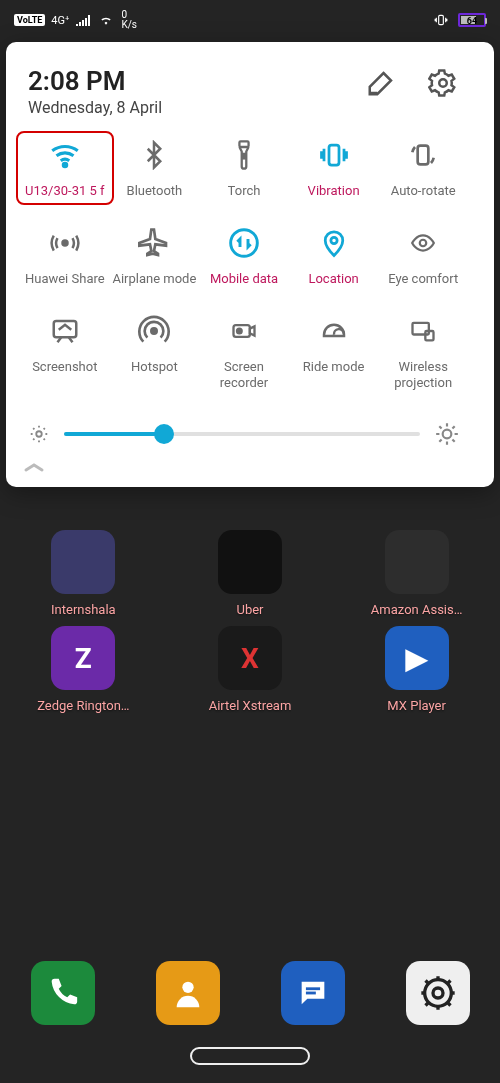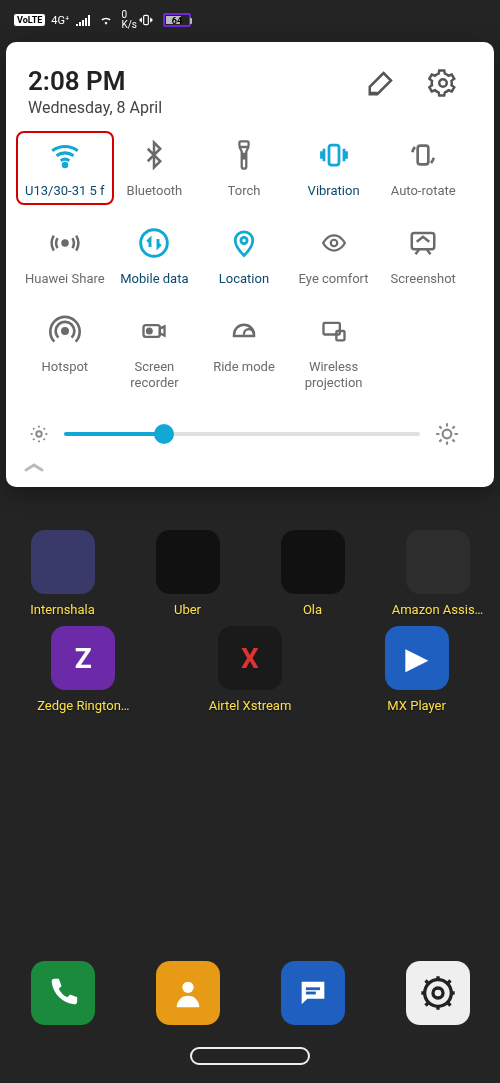--- a/index.html
+++ b/index.html
@@ -1,20 +1,20 @@
 <!DOCTYPE html>
 <html><head>
 <meta charset="utf-8">
 <style>
   * { box-sizing: border-box; margin: 0; padding: 0; }
   html, body { width: 500px; height: 1083px; font-family: -apple-system, Roboto, "Helvetica Neue", sans-serif; }
   body { background: #000; position: relative; overflow: hidden; }
 
   
-  .status-bar { height: 40px; display: flex; align-items: center; justify-content: flex-start; padding: 12px 14px; color: #fff; font-size: 12px; }
+  .status-bar { height: 40px; display: flex; align-items: center; justify-content: space-between; padding: 12px 14px; color: #fff; font-size: 12px; }
   .status-left { display: flex; align-items: center; gap: 6px; }
   .status-right { display: flex; align-items: center; gap: 8px; }
   .volte-badge { background: #fff; color: #000; font-size: 9px; font-weight: bold; padding: 1px 3px; border-radius: 2px; }
   .speed { font-size: 10px; line-height: 10px; text-align: left; }
   .speed .num { display:block; }
   .speed .unit { display:block; }
   .battery-box { display: inline-flex; align-items: center; gap: 2px; }
   .battery { width: 28px; height: 14px; border: 2px solid #6d28d9; border-radius: 2px; position: relative; }
   .battery::after { content:""; position:absolute; right:-3px; top:3px; width:2px; height:6px; background:#bbb; border-radius:0 1px 1px 0;}
   .battery .lvl { position:absolute; left:1px; top:1px; bottom:1px; width:62%; background:#bbb; }
@@ -26,65 +26,61 @@
   .clock .time { font-size: 26px; font-weight: 600; color:#222; }
   .clock .date { font-size: 16px; color:#444; margin-top:2px; }
   .panel-actions { display:flex; gap:28px; align-items:center; }
   .icon-btn { width:34px; height:34px; display:flex; align-items:center; justify-content:center; color:#555; }
 
   .tiles { display:grid; grid-template-columns: repeat(5, 1fr); row-gap: 26px; column-gap: 4px; padding: 4px 0 8px 0; }
   .tile { display:flex; flex-direction:column; align-items:center; justify-content:flex-start; gap:10px; }
   .tile .glyph { width:36px; height:36px; display:flex; align-items:center; justify-content:center; color:#6b6b6b; }
   .tile.active .glyph { color:#11a8d6; }
   .tile .label { font-size:13px; color:#6b6b6b; text-align:center; line-height:16px; max-width: 90px; overflow:hidden; }
-  .tile.active .label { color:#0c4a6e; }
+  .tile.active .label { color:#be185d; }
   .tile.highlight { outline: 2px solid #d40000; outline-offset: 4px; border-radius:2px; }
 
   .brightness { display:flex; align-items:center; gap:14px; padding: 22px 6px 6px 6px; }
   .sun { color:#888; }
   .slider { flex:1; position:relative; height:20px; }
   .track { position:absolute; left:0; right:0; top:50%; height:4px; margin-top:-2px; background:#e0e0e0; border-radius:2px; }
   .fill { position:absolute; left:0; top:50%; height:4px; margin-top:-2px; background:#11a8d6; border-radius:2px; }
   .knob { position:absolute; top:50%; width:20px; height:20px; margin-top:-10px; margin-left:-10px; background:#11a8d6; border-radius:50%; }
 
   .handle { text-align:center; color:#aaa; padding-top: 8px; }
 
   
   .home { position:absolute; left:0; right:0; top:0; bottom:0; z-index:-1; background: #5a5a5a; }
   .dim { position:absolute; left:0; right:0; top:0; bottom:0; background: rgba(20,20,20,.78); }
   .app-row { position:absolute; left:0; right:0; display:flex; justify-content:space-around; }
   .app-row.a { top: 530px; }
   .app-row.b { top: 626px; }
   .dock { position:absolute; left:0; right:0; bottom:58px; display:flex; justify-content:space-around; }
   .app { width:72px; display:flex; flex-direction:column; align-items:center; gap:8px; }
   .app .icon { width:64px; height:64px; border-radius:14px; display:flex; align-items:center; justify-content:center; font-weight:bold; color:#fff; font-size:28px; }
-  .app .name { font-size:13px; color:#fde047; text-align:center; max-width:100px; white-space:nowrap; overflow:hidden; text-overflow:ellipsis; text-shadow: 0 1px 2px rgba(0,0,0,.6);}
+  .app .name { font-size:13px; color:#fca5a5; text-align:center; max-width:100px; white-space:nowrap; overflow:hidden; text-overflow:ellipsis; text-shadow: 0 1px 2px rgba(0,0,0,.6);}
   .navbar { position:absolute; left:0; right:0; bottom:12px; height:30px; display:flex; align-items:center; justify-content:center; }
   .pill { width:120px; height:18px; border:2px solid #eee; border-radius:10px; }
 
   svg { display:block; }
 </style>
 </head>
 <body>
 
 <div class="home">
   <div class="dim">
 
     <div class="app-row a" id="rowA">
         <div class="app">
           <div class="icon" style="background: rgb(58, 58, 106);"></div>
           <div class="name">Internshala</div>
         </div>
         <div class="app">
           <div class="icon" style="background: rgb(17, 17, 17);"></div>
           <div class="name">Uber</div>
-        </div>
-        <div class="app">
-          <div class="icon" style="background: rgb(17, 17, 17);"></div>
-          <div class="name">Ola</div>
         </div>
         <div class="app">
           <div class="icon" style="background: rgb(45, 45, 45);"></div>
           <div class="name">Amazon Assis…</div>
         </div>
       </div>
     <div class="app-row b" id="rowB">
         <div class="app">
           <div class="icon" style="background: rgb(107, 42, 168);">Z</div>
           <div class="name">Zedge Rington…</div>
@@ -248,20 +244,28 @@
       </div>
       <div class="tile">
         <div class="glyph">
           <svg width="34" height="30" viewBox="0 0 24 24" fill="none" stroke="currentColor" stroke-width="2">
             <circle cx="12" cy="12" r="2" fill="currentColor"></circle>
             <path d="M6 8a8 8 0 000 8M18 8a8 8 0 010 8M3 6a12 12 0 000 12M21 6a12 12 0 010 12"></path>
           </svg>
         </div>
         <div class="label">Huawei Share</div>
       </div>
+      <div class="tile">
+        <div class="glyph">
+          <svg width="32" height="32" viewBox="0 0 24 24" fill="none" stroke="currentColor" stroke-width="2">
+            <path d="M12 2l1 7 8 3v2l-8-1-1 5 3 2v1l-4-1-4 1v-1l3-2-1-5-8 1v-2l8-3 1-7z"></path>
+          </svg>
+        </div>
+        <div class="label">Airplane mode</div>
+      </div>
       <div class="tile active">
         <div class="glyph">
           <svg width="32" height="32" viewBox="0 0 24 24" fill="none" stroke="currentColor" stroke-width="2.2">
             <circle cx="12" cy="12" r="10"></circle>
             <path d="M9 15V9l-2 2M15 9v6l2-2"></path>
           </svg>
         </div>
         <div class="label">Mobile data</div>
       </div>
       <div class="tile active">

